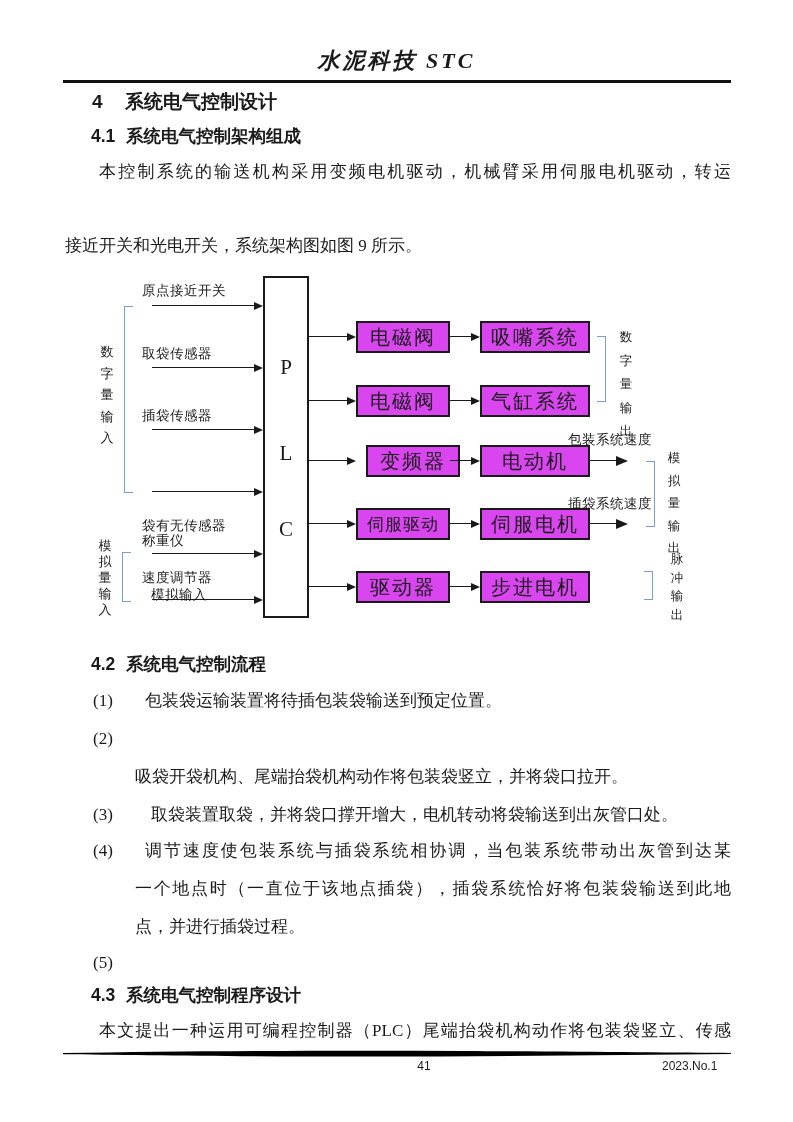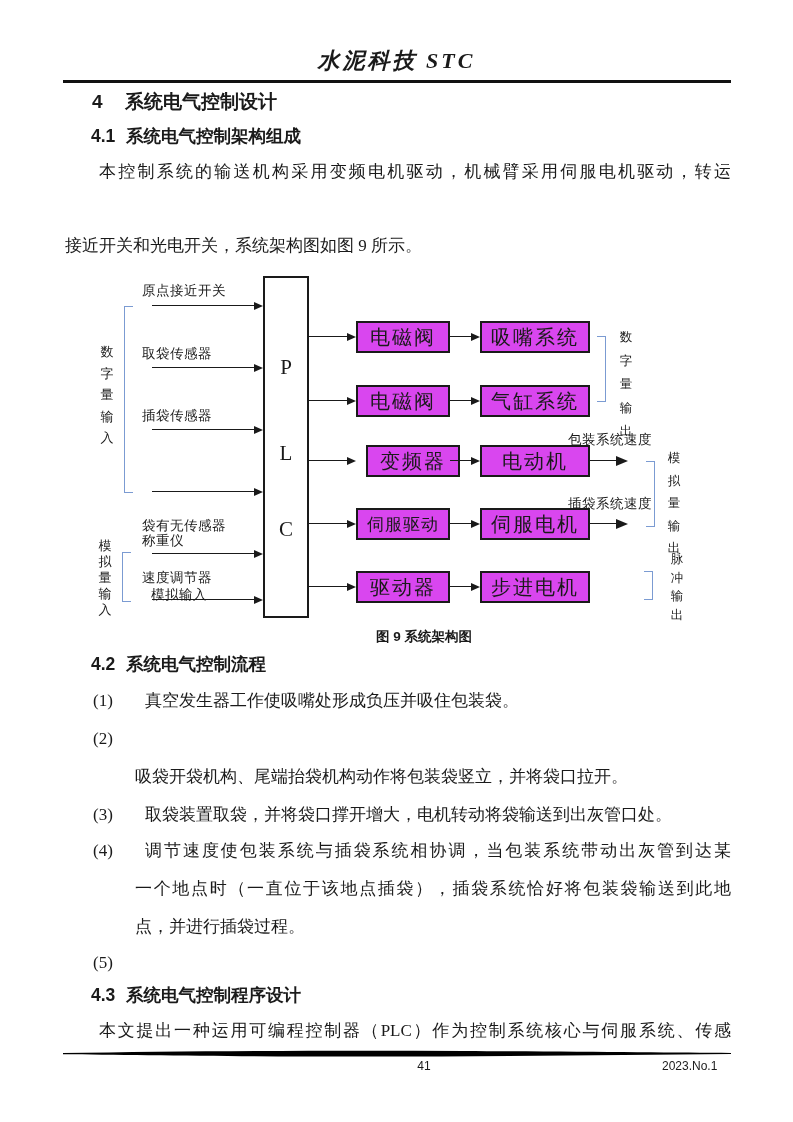--- a/index.html
+++ b/index.html
@@ -125,47 +125,46 @@
   <div class="dbox serif" style="left:480px; top:571px; width:110px; height:32px;">步进电机</div>
 
   <div class="brk brk-r" style="left:597px; top:336px; height:66px; border-color:#7b9bd2;"></div>
   <div class="brk brk-r" style="left:646px; top:461px; height:66px; border-color:#7b9bd2;"></div>
   <div class="brk brk-r" style="left:644px; top:571px; height:29px; border-color:#7b9bd2;"></div>
 
   <div class="vtext serif" style="left:618px; top:326px; line-height:23.5px; font-size:12.5px;">数字量输出</div>
   <div class="vtext serif" style="left:666px; top:447px; line-height:22.5px; font-size:12.5px;">模拟量输出</div>
   <div class="vtext serif" style="left:669px; top:550px; line-height:18.5px; font-size:12.5px;">脉冲输出</div>
 
-  <div class="t sans bold" style="left:63px; top:630px; width:668px; text-align:center; font-size:13.5px; white-space:nowrap;">图 9 系统架构图</div>
 
   <div class="t sans bold" style="left:64px; top:656px; font-size:17.5px;">
     <span class="hnum" style="width:35px;">4.2</span><span>系统电气控制流程</span>
   </div>
 
   <div class="t serif body17" style="left:93px;  top:692px;">(1)</div>
-  <div class="t serif body17" style="left:145px; top:692px;">真空发生器工作使吸嘴处形成负压并吸住包装袋。</div>
+  <div class="t serif body17" style="left:145px; top:692px;">包装袋运输装置将待插包装袋输送到预定位置。</div>
 
   <div class="t serif body17" style="left:93px;  top:730px;">(2)</div>
   <div class="t serif body17" style="left:135px; top:768px;">吸袋开袋机构、尾端抬袋机构动作将包装袋竖立，并将袋口拉开。</div>
 
   <div class="t serif body17" style="left:93px;  top:806px;">(3)</div>
-  <div class="t serif body17" style="left:145px; top:806px;">取袋装置取袋，并将袋口撑开增大，电机转动将袋输送到出灰管口处。</div>
+  <div class="t serif body17" style="left:151px; top:806px;">取袋装置取袋，并将袋口撑开增大，电机转动将袋输送到出灰管口处。</div>
 
   <div class="t serif body17" style="left:93px;  top:842px;">(4)</div>
   <div class="t serif body17 just" style="left:145px; top:842px; width:586px;">调节速度使包装系统与插袋系统相协调，当包装系统带动出灰管到达某</div>
   <div class="t serif body17 just" style="left:135px; top:880px; width:596px;">一个地点时（一直位于该地点插袋），插袋系统恰好将包装袋输送到此地</div>
   <div class="t serif body17" style="left:135px; top:918px;">点，并进行插袋过程。</div>
 
   <div class="t serif body17" style="left:93px;  top:954px;">(5)</div>
 
   <div class="t sans bold" style="left:64px; top:987px; font-size:17.5px;">
     <span class="hnum" style="width:35px;">4.3</span><span>系统电气控制程序设计</span>
   </div>
 
-  <div class="t serif body17 just" style="left:65px; top:1022px; width:666px; text-indent:34px;">本文提出一种运用可编程控制器（PLC）作为控制系统核心与伺服系统、传感</div>
+  <div class="t serif body17 just" style="left:65px; top:1022px; width:666px; text-indent:34px;">本文提出一种运用可编程控制器（PLC）尾端抬袋机构动作将包装袋竖立、传感</div>
 
   <svg style="position:absolute; left:63px; top:1050px;" width="668" height="8">
     <path d="M0,3.1 C120,1.2 260,0.2 400,1.0 C520,1.7 610,2.6 668,2.9 L668,4.0 C560,4.8 430,6.4 310,6.6 C190,6.8 70,5.2 0,4.3 Z" fill="#000"></path>
   </svg>
   <div class="t sans footer-num" style="left:63px; top:1060px; width:668px; text-align:center;">41</div>
   <div class="t sans footer-num" style="left:635px; top:1060px;">2023.No.1</div>
 
 </div>
 
 </body></html>

